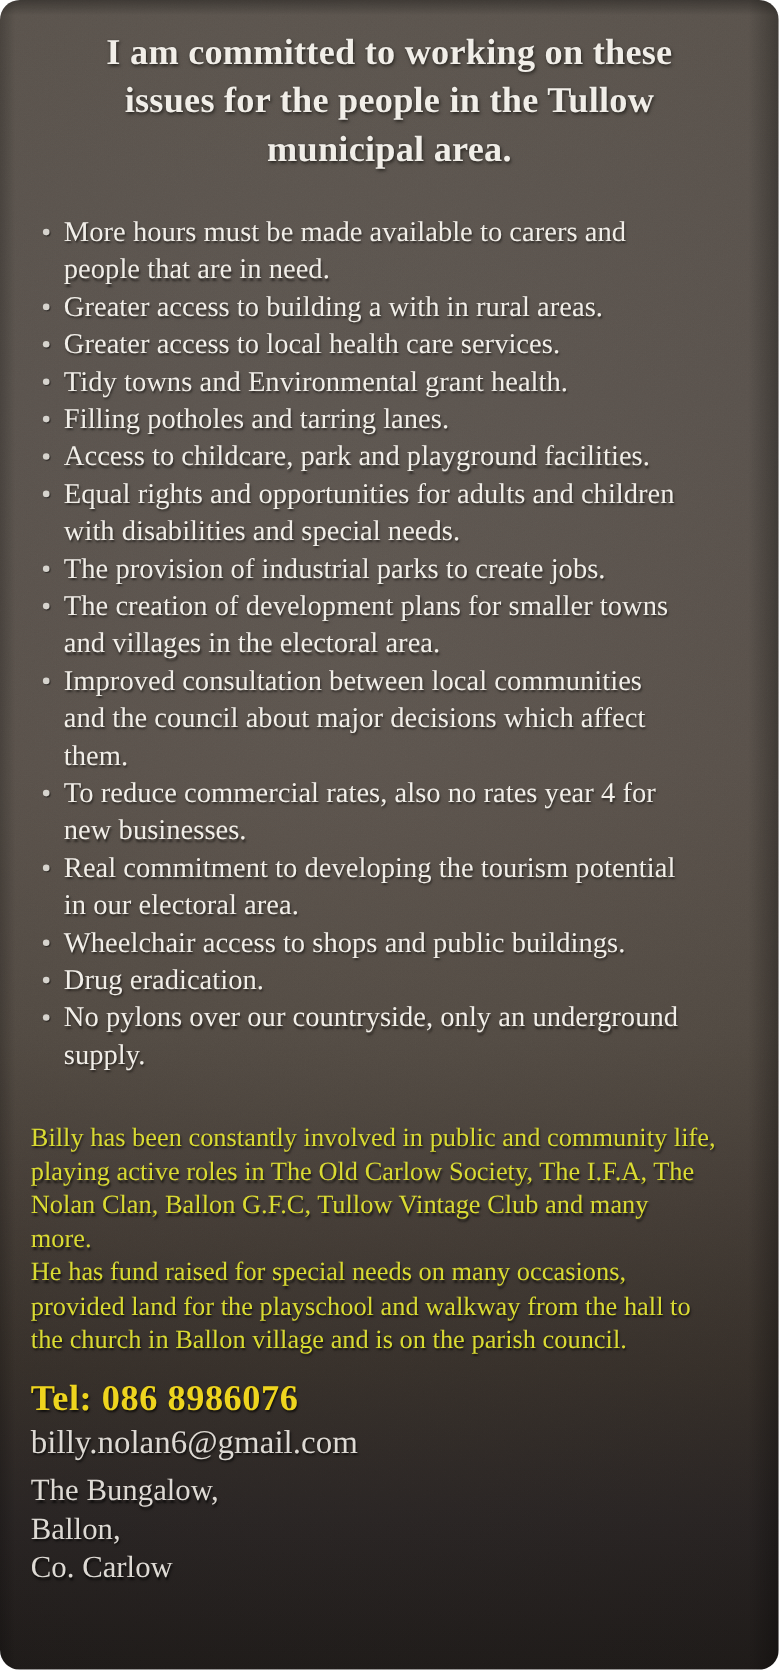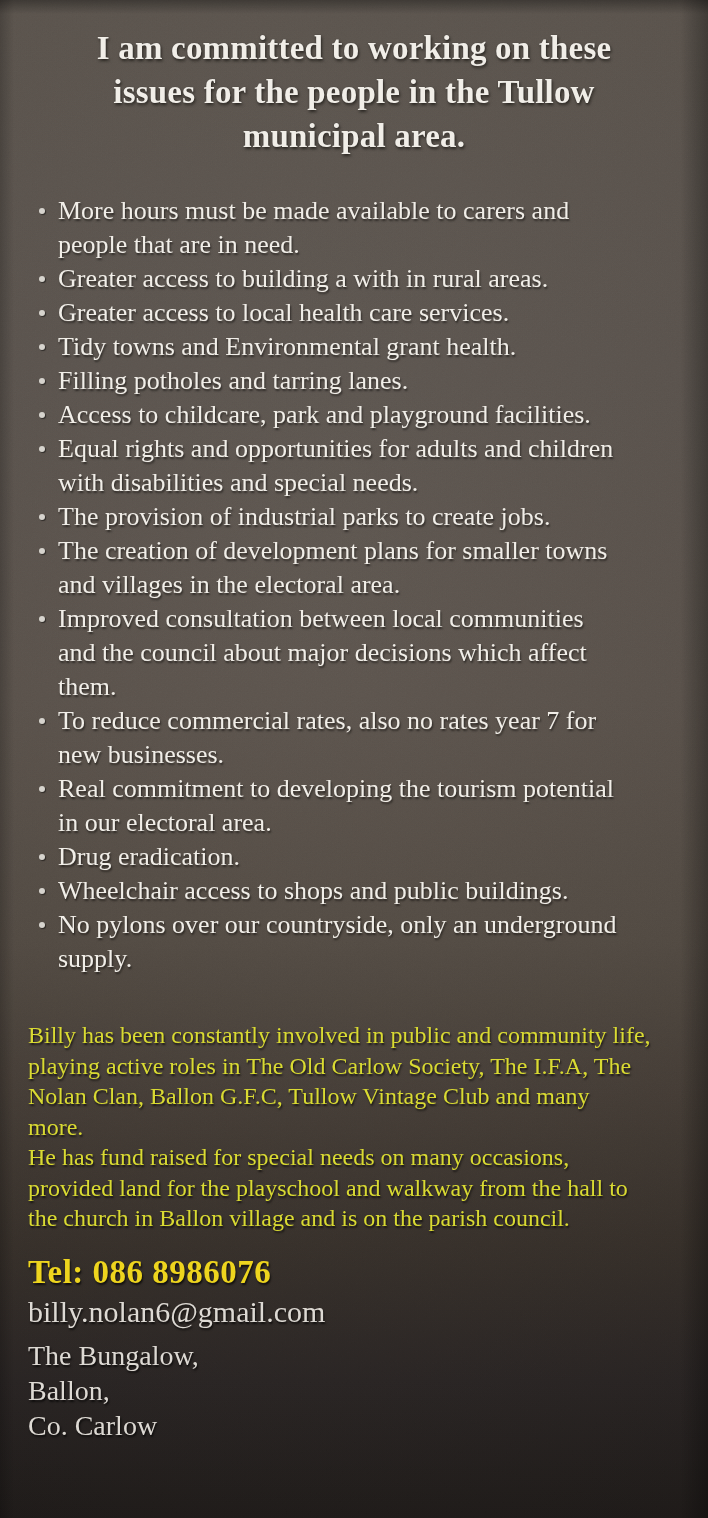--- a/index.html
+++ b/index.html
@@ -29,20 +29,21 @@
       radial-gradient(130% 90% at 45% 38%, rgba(255,255,255,0.045) 0%, rgba(0,0,0,0.05) 100%),
       linear-gradient(180deg,
         var(--bg_top) 0%,
         var(--bg_mid) 24%,
         #564e47 46%,
         #4f473f 62%,
         var(--bg_low) 72%,
         #342d27 82%,
         #272221 91%,
         var(--bg_bottom) 100%);
+    border-radius: 18px;
   }
   .content{
     position:relative;z-index:1;
     filter:blur(0.25px);
   }
   
   .masthead{
     margin-top:26px;
     text-align:center;
   }
@@ -129,26 +130,26 @@
       <li><span class="dot"></span><span class="txt">Filling potholes and tarring lanes.</span></li>
       <li><span class="dot"></span><span class="txt">Access to childcare, park and playground facilities.</span></li>
       <li><span class="dot"></span><span class="txt">Equal rights and opportunities for adults and children
 with disabilities and special needs.</span></li>
       <li><span class="dot"></span><span class="txt">The provision of industrial parks to create jobs.</span></li>
       <li><span class="dot"></span><span class="txt">The creation of development plans for smaller towns
 and villages in the electoral area.</span></li>
       <li><span class="dot"></span><span class="txt">Improved consultation between local communities
 and the council about major decisions which affect
 them.</span></li>
-      <li><span class="dot"></span><span class="txt">To reduce commercial rates, also no rates year 7 for
+      <li><span class="dot"></span><span class="txt">To reduce commercial rates, also no rates year 4 for
 new businesses.</span></li>
       <li><span class="dot"></span><span class="txt">Real commitment to developing the tourism potential
 in our electoral area.</span></li>
+      <li><span class="dot"></span><span class="txt">Wheelchair access to shops and public buildings.</span></li>
       <li><span class="dot"></span><span class="txt">Drug eradication.</span></li>
-      <li><span class="dot"></span><span class="txt">Wheelchair access to shops and public buildings.</span></li>
       <li><span class="dot"></span><span class="txt">No pylons over our countryside, only an underground
 supply.</span></li>
     </ul>
 
     <section class="bio">
       <p>Billy has been constantly involved in public and community life,
 playing active roles in The Old Carlow Society, The I.F.A, The
 Nolan Clan, Ballon G.F.C, Tullow Vintage Club and many
 more.</p>
       <p>He has fund raised for special needs on many occasions,

